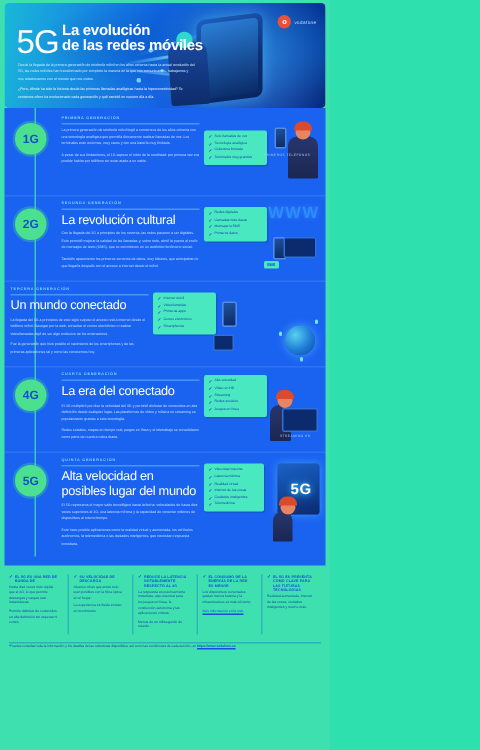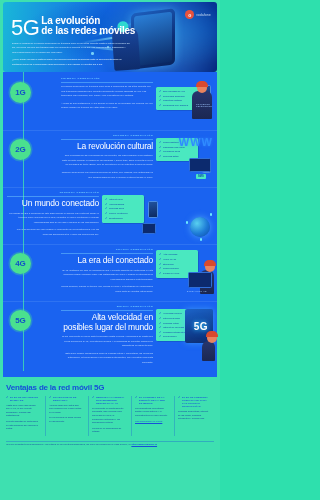--- a/index.html
+++ b/index.html
@@ -112,23 +112,22 @@
   .rail {
     position: absolute; left: 20px; top: 0; bottom: 6px;
     width: 1.4px; background: #3fd9b2; opacity:.85;
   }
 
   .gen {
     position: relative;
     display: flex;
     padding: 3px 4px 4px 4px;
     min-height: 56px;
-    gap: 20px;
-  }
-  .gen + .gen { border-top: .5px solid rgba(140,190,255,.18); text-align: right; }
+  }
+  .gen + .gen { border-top: .5px solid rgba(140,190,255,.18); }
 
   .badge-col { width: 34px; flex: 0 0 34px; position: relative; }
   .badge {
     position: absolute; left: 3px; top: 5px;
     width: 21px; height: 21px; border-radius: 50%;
     background: #4ae08f;
     display: flex; align-items: center; justify-content: center;
     font-size: 8px; font-weight: 700; color: #1250c8;
     box-shadow: 0 0 0 1.5px rgba(74,224,143,.3);
     z-index: 3;
@@ -486,21 +485,20 @@
           </div>
           <div class="art-obj" style="right:0px;top:4px;width:28px;height:34px;border-radius:2px;background:linear-gradient(165deg,#1b63c8,#0b2a6e);box-shadow:0 0 6px rgba(90,200,255,.5);"></div>
           <div class="art-obj fiveg" style="right:5px;top:16px;">5G</div>
           <div class="art-obj person" style="left:46px;top:36px;width:13px;height:20px;"></div>
         </div>
       </div>
     </div>
   </div>
 
   <div class="benefits">
-    <h2>Ventajas de la red móvil 5G</h2>
     <div class="ben-grid">
 
       <div class="ben-col">
         <div class="ben-head">
           <span class="chk2">✓</span>
           <span class="ht">EL 5G ES UNA RED DE BANDA DE</span>
         </div>
         <p>Hasta diez veces más rápida que el 4G, lo que permite descargas y cargas casi instantáneas.</p>
         <p>Permite disfrutar de contenidos en alta definición sin esperas ni cortes.</p>
       </div>

